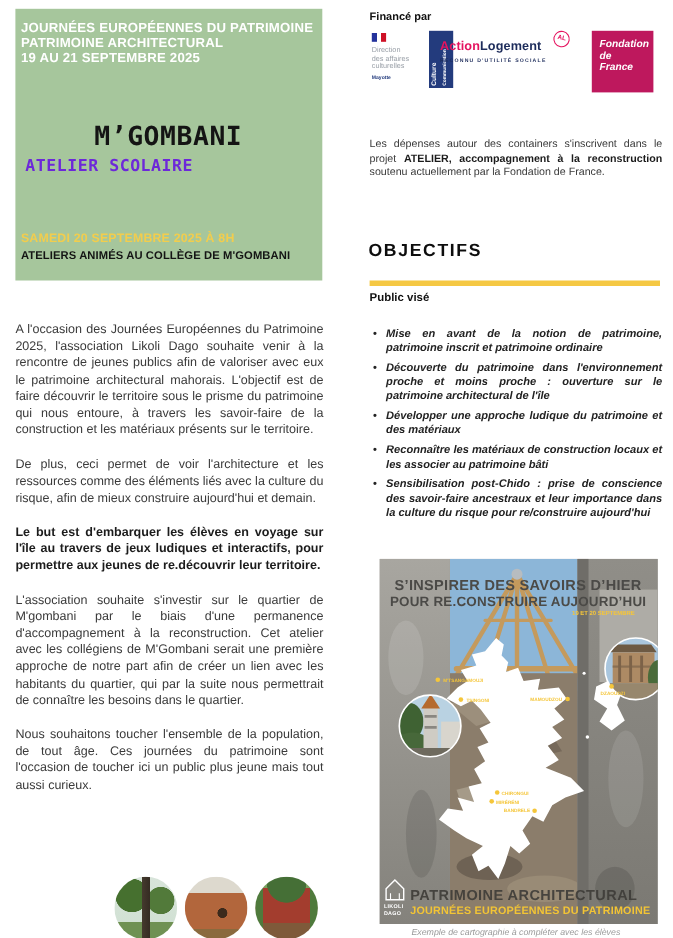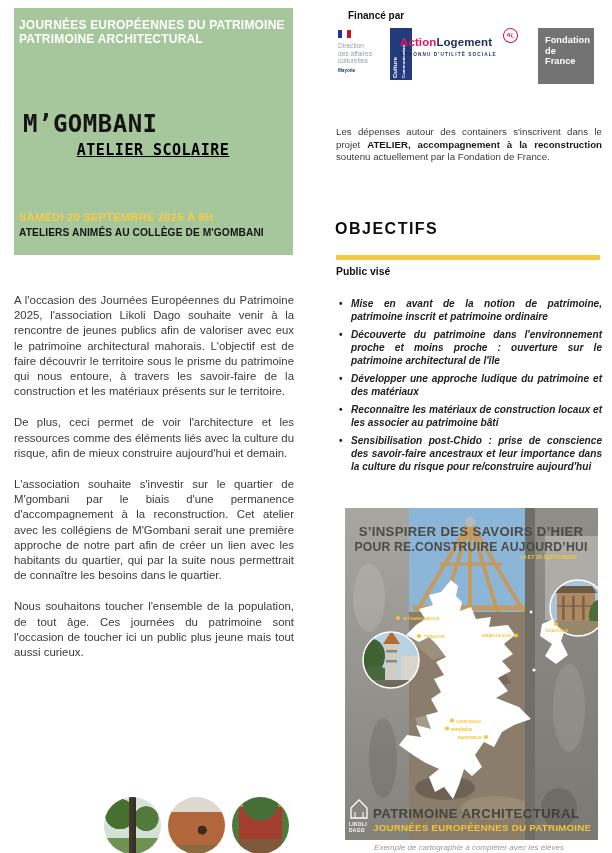--- a/index.html
+++ b/index.html
@@ -4,24 +4,24 @@
 <style>
   html,body{margin:0;padding:0;background:#ffffff;}
   .page{
     position:relative;width:612px;height:853px;overflow:hidden;background:#ffffff;
     font-family:"Liberation Sans",sans-serif;color:#2f2f2f;
   }
   
   .hero{position:absolute;left:14px;top:8px;width:279px;height:247px;background:#a6c69c;}
   .hero-lines{position:absolute;left:5px;top:11px;color:#ffffff;font-weight:bold;
     font-size:12px;line-height:13.5px;letter-spacing:0.2px;}
-  .hero-title{position:absolute;right:10px;top:102px;width:260px;text-align:left;
+  .hero-title{position:absolute;right:10px;top:102px;width:260px;text-align:center;
     font-family:"DejaVu Sans Mono",monospace;font-weight:bold;font-size:24px;color:#141414;letter-spacing:0.5px;}
-  .hero-sub{position:absolute;right:10px;top:133px;width:260px;text-align:center;
-    font-family:"DejaVu Sans Mono",monospace;font-weight:bold;font-size:15px;color:#000000;letter-spacing:0.5px;text-decoration:underline;}
+  .hero-sub{position:absolute;right:10px;top:133px;width:260px;text-align:left;
+    font-family:"DejaVu Sans Mono",monospace;font-weight:bold;font-size:15px;color:#6d28d9;letter-spacing:0.5px;}
   .hero-date{position:absolute;left:5px;top:203px;font-weight:bold;font-size:11.2px;color:#f2cd4d;letter-spacing:0.2px;}
   .hero-venue{position:absolute;left:5px;top:219px;font-weight:bold;font-size:10.2px;color:#141414;letter-spacing:0.1px;}
 
   
   .left-body{position:absolute;left:14px;top:293px;width:280px;
     font-size:11.4px;line-height:15.2px;color:#3a3a3a;text-align:justify;}
   .left-body p{margin:0 0 16px 0;}
   .left-body p.bold{font-weight:bold;color:#1c1c1c;}
 
   
@@ -38,21 +38,21 @@
       radial-gradient(circle at 60% 58%,#3c2a1c 0 9%,rgba(0,0,0,0) 10%),
       linear-gradient(rgba(0,0,0,0) 84%,#8a6a3e 84%),
       linear-gradient(#ddd9ce 0 26%,#b2663c 26% 86%,#9c7748 86%);}
   .circ3{left:232px;top:797px;
     background:
       linear-gradient(90deg,#4f7a3c 0 12%,rgba(0,0,0,0) 12% 88%,#4f7a3c 88%),
       radial-gradient(circle at 50% 10%,#456f36 0 30%,rgba(0,0,0,0) 31%),
       linear-gradient(#79a05e 0 18%,#a33d2e 18% 74%,#7e5a3a 74%);}
 
   
-  .funders-label{position:absolute;left:348px;top:10px;font-weight:bold;font-size:10px;color:#111;}
+  .funders-label{position:absolute;left:336px;top:10px;font-weight:bold;font-size:10px;color:#111;}
 
   .dac{position:absolute;left:336px;top:28px;width:78px;height:52px;background:#fff;}
   .dac-flag{position:absolute;left:2px;top:2px;width:13px;height:8px;
     background:linear-gradient(90deg,#24339c 0 33%,#fff 33% 66%,#ce1126 66%);}
   .dac-text{position:absolute;left:2px;top:14px;font-size:6.6px;line-height:7.6px;color:#9aa0a8;}
   .dac-mayotte{position:absolute;left:2px;top:40px;font-size:4.6px;font-weight:bold;color:#233b7d;}
   .dac-band{position:absolute;right:2px;top:0;width:22px;height:52px;background:#233b7d;}
   .dac-band span{position:absolute;color:#fff;font-weight:bold;
     writing-mode:vertical-rl;transform:rotate(180deg);white-space:nowrap;}
   .dac-band .b1{left:2px;top:2px;font-size:6px;height:48px;}
@@ -60,21 +60,21 @@
 
   .al{position:absolute;left:400px;top:36px;width:116px;}
   .al-row{position:relative;font-size:11.5px;font-weight:bold;letter-spacing:0.1px;}
   .al-row .w1{color:#e5135f;}
   .al-row .w2{color:#1d2c5b;}
   .al-badge{position:absolute;right:-2px;top:-8px;width:13px;height:13px;border:1.6px solid #e5135f;
     border-radius:50%;color:#e5135f;font-size:5.8px;font-weight:bold;line-height:13px;text-align:center;
     transform:rotate(12deg);background:#fff;}
   .al-tag{margin-top:4px;font-size:4.7px;font-weight:bold;color:#1d2c5b;letter-spacing:1.1px;}
 
-  .fdf{position:absolute;left:538px;top:28px;width:56px;height:56px;background:#737373;}
+  .fdf{position:absolute;left:538px;top:28px;width:56px;height:56px;background:#be185d;font-style:italic;}
   .fdf-text{position:absolute;left:7px;top:7px;color:#fff;font-weight:bold;font-size:9.3px;line-height:10.5px;}
 
   .intro{position:absolute;left:336px;top:126px;width:266px;
     font-size:9.7px;line-height:12.6px;color:#3a3a3a;text-align:justify;}
   .intro p{margin:0 0 7px 0;}
   .intro b{color:#1b1b1b;}
 
   .obj-heading{position:absolute;left:335px;top:220px;font-size:16px;font-weight:bold;
     letter-spacing:1.5px;color:#0d0d0d;}
   .obj-bar{position:absolute;left:336px;top:255px;width:264px;height:5px;background:#f5c843;}
@@ -94,30 +94,32 @@
 </style>
 </head>
 <body>
 
 <div class="page">
 
   <div class="hero">
     <div class="hero-lines">
       <div>JOURNÉES EUROPÉENNES DU PATRIMOINE</div>
       <div>PATRIMOINE ARCHITECTURAL</div>
+      <div>19 AU 21 SEPTEMBRE 2025</div>
     </div>
     <div class="hero-title">M’GOMBANI</div>
     <div class="hero-sub">ATELIER SCOLAIRE</div>
     <div class="hero-date">SAMEDI 20 SEPTEMBRE 2025 À 8H</div>
     <div class="hero-venue">ATELIERS ANIMÉS AU COLLÈGE DE M'GOMBANI</div>
   </div>
 
   <div class="left-body">
     <p>A l'occasion des Journées Européennes du Patrimoine 2025, l'association Likoli Dago souhaite venir à la rencontre de jeunes publics afin de valoriser avec eux le patrimoine architectural mahorais. L'objectif est de faire découvrir le territoire sous le prisme du patrimoine qui nous entoure, à travers les savoir-faire de la construction et les matériaux présents sur le territoire.</p>
     <p>De plus, ceci permet de voir l'architecture et les ressources comme des éléments liés avec la culture du risque, afin de mieux construire aujourd'hui et demain.</p>
+    <p class="bold">Le but est d'embarquer les élèves en voyage sur l'île au travers de jeux ludiques et interactifs, pour permettre aux jeunes de re.découvrir leur territoire.</p>
     <p>L'association souhaite s'investir sur le quartier de M'gombani par le biais d'une permanence d'accompagnement à la reconstruction. Cet atelier avec les collégiens de M'Gombani serait une première approche de notre part afin de créer un lien avec les habitants du quartier, qui par la suite nous permettrait de connaître les besoins dans le quartier.</p>
     <p>Nous souhaitons toucher l'ensemble de la population, de tout âge. Ces journées du patrimoine sont l'occasion de toucher ici un public plus jeune mais tout aussi curieux.</p>
   </div>
 
   <div class="circ circ1"></div>
   <div class="circ circ2"></div>
   <div class="circ circ3"></div>
 
   <div class="funders-label">Financé par</div>
 

